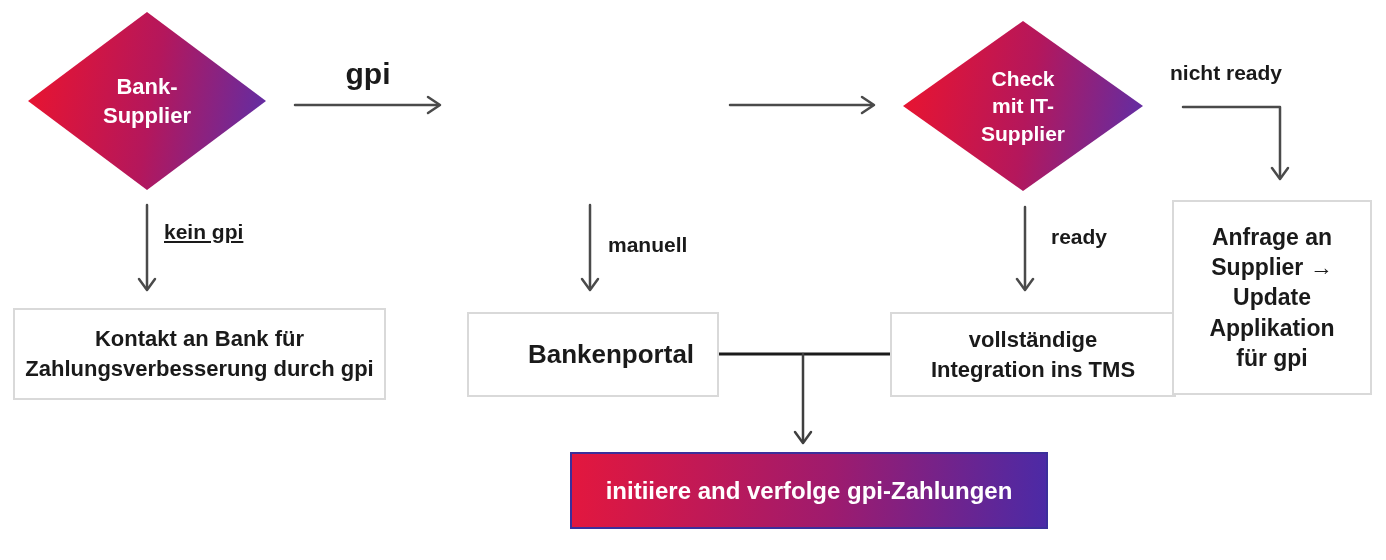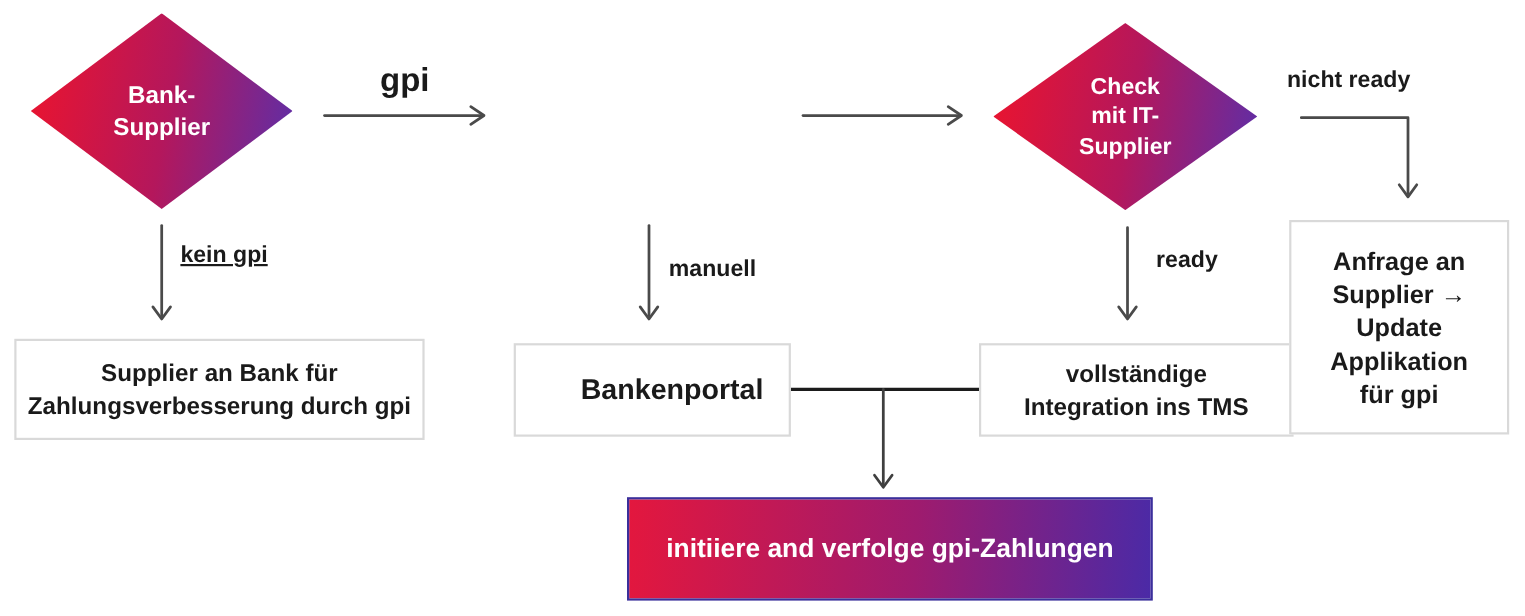--- a/index.html
+++ b/index.html
@@ -41,21 +41,21 @@
     position:absolute;display:flex;align-items:center;justify-content:center;
     background:#ffffff;border:2px solid var(--box-border);box-sizing:border-box;
     color:var(--text-dark);font-weight:700;text-align:center;white-space:pre-line;
   }
   .b1{left:13px;top:308px;width:373px;height:92px;font-size:22px;line-height:1.35;}
   .b2{left:467px;top:312px;width:252px;height:85px;font-size:26px;padding-left:36px;}
   .b3{left:890px;top:312px;width:286px;height:85px;font-size:22px;line-height:1.35;}
   .b4{left:1172px;top:200px;width:200px;height:195px;font-size:23px;line-height:1.32;}
 
   .result-bar{
-    position:absolute;left:570px;top:452px;width:478px;height:94px;
+    position:absolute;left:570px;top:452px;width:478px;height:77px;
     display:flex;align-items:center;justify-content:center;box-sizing:border-box;
     background:linear-gradient(93deg,var(--bar-grad-start),var(--bar-grad-mid) 55%,var(--bar-grad-end));
     border:2px solid var(--bar-border);
     color:var(--text-light);font-weight:700;font-size:24px;text-align:center;
   }
 
   .edge-label{
     position:absolute;color:var(--text-dark);font-weight:700;font-size:21px;
     white-space:nowrap;
   }
@@ -122,21 +122,21 @@
 Supplier</span>
   </div>
 
   <div class="edge-label lbl-gpi">gpi</div>
   <div class="edge-label lbl-nicht-ready">nicht ready</div>
   <div class="edge-label lbl-kein-gpi">kein gpi</div>
   <div class="edge-label lbl-manuell">manuell</div>
   <div class="edge-label lbl-ready">ready</div>
 
   <div class="fbox b1">
-    <span>Supplier an Bank für
+    <span>Kontakt an Bank für
 Zahlungsverbesserung durch gpi</span>
   </div>
   <div class="fbox b2">
     <span>Bankenportal</span>
   </div>
   <div class="fbox b3">
     <span>vollständige
 Integration ins TMS</span>
   </div>
   <div class="fbox b4">

